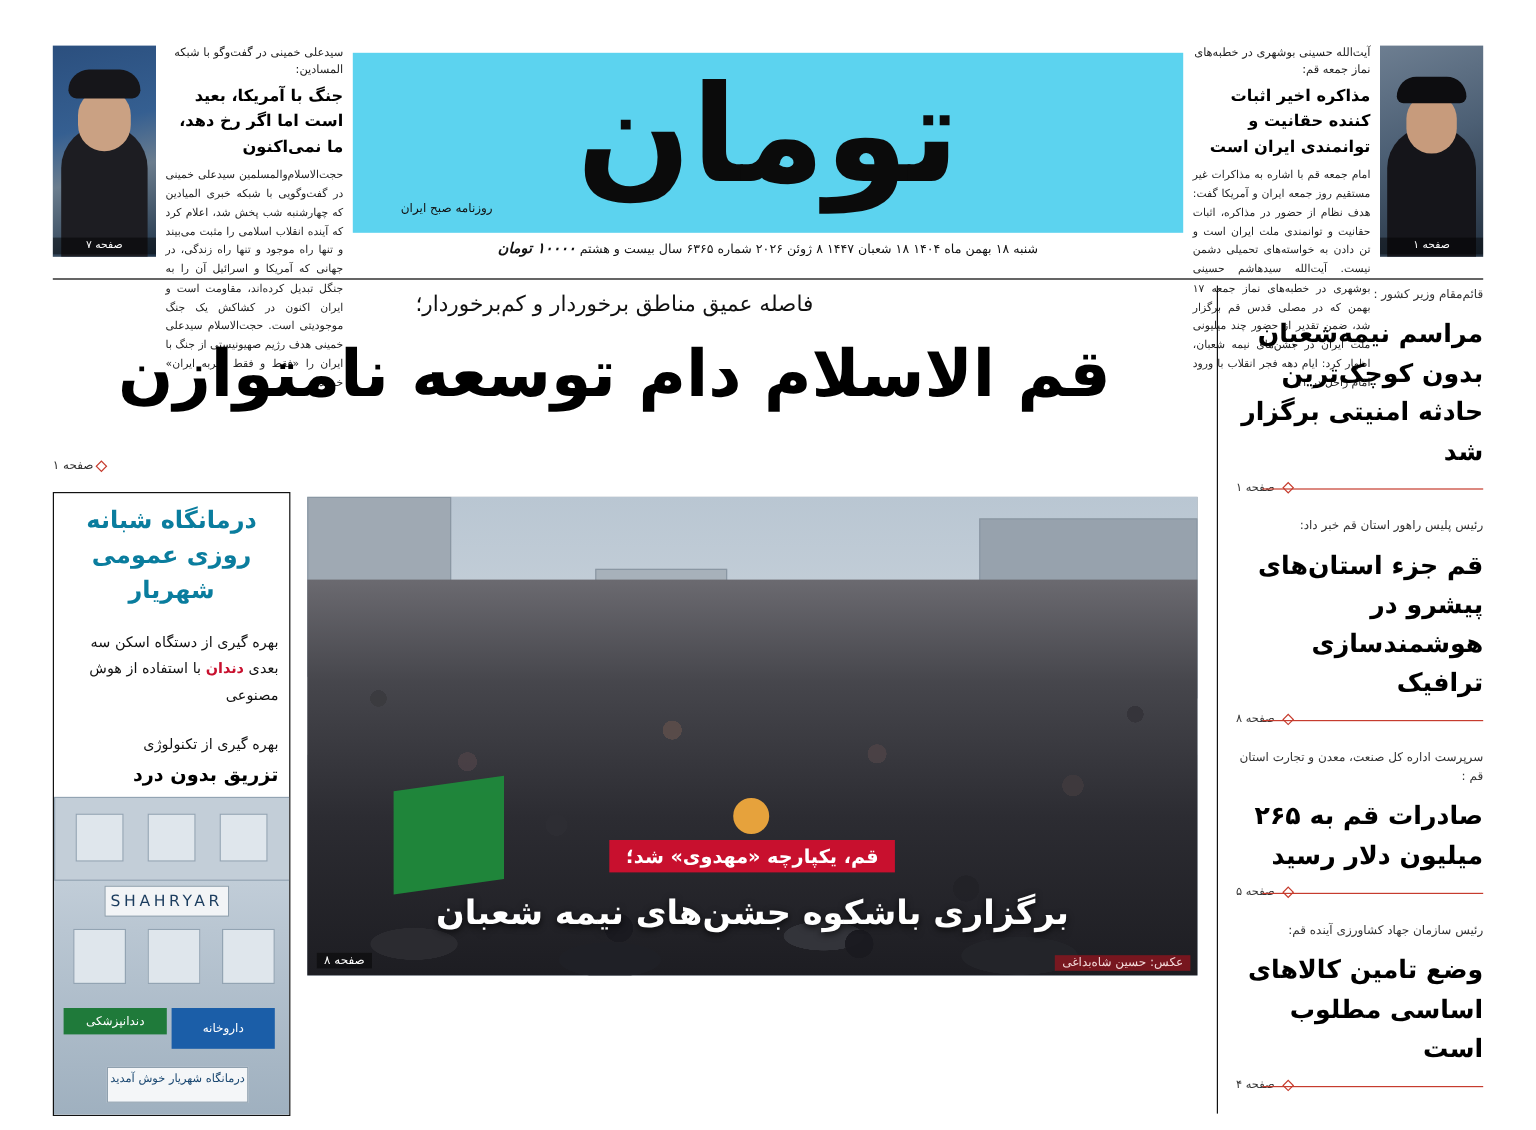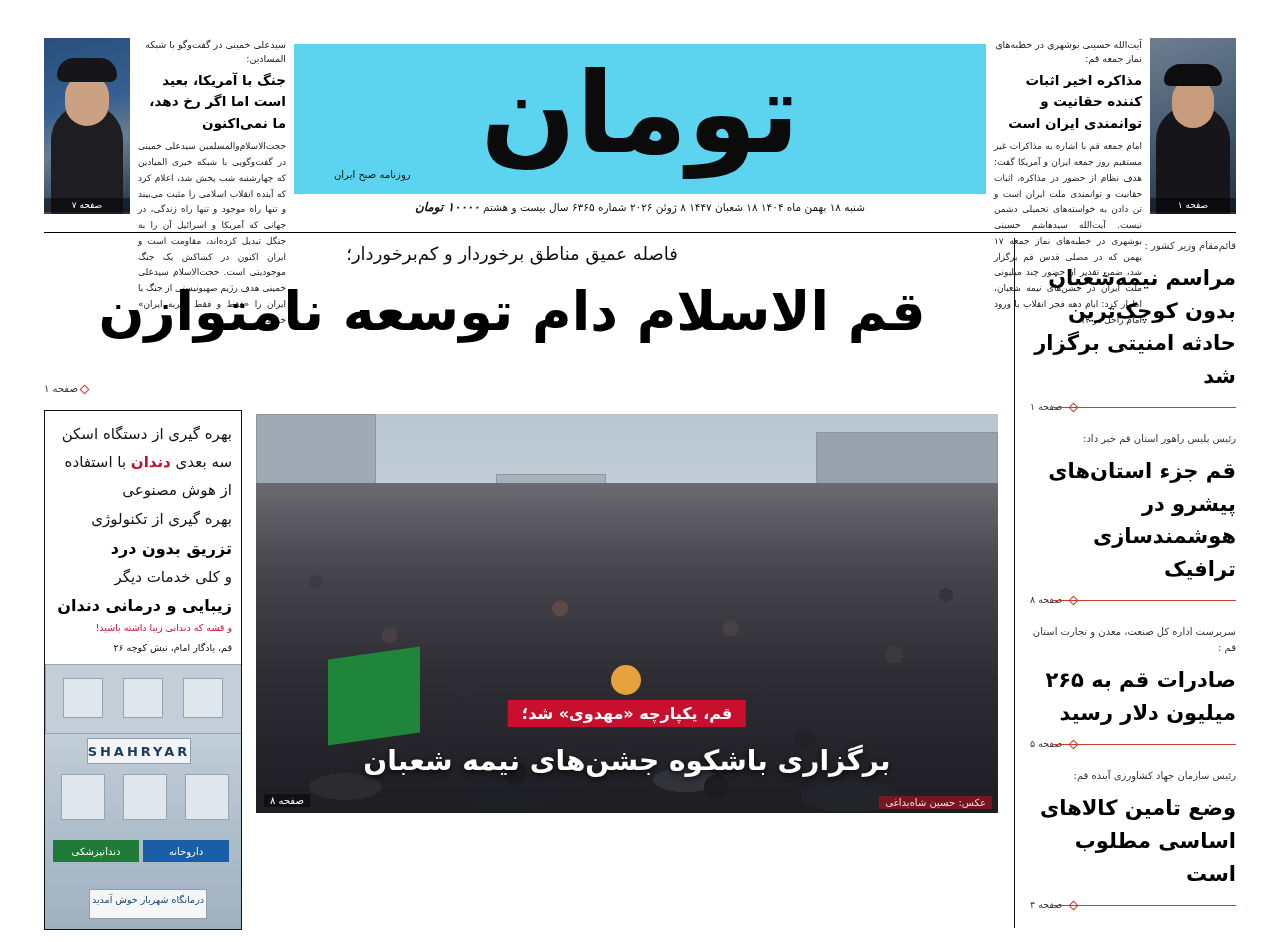--- a/index.html
+++ b/index.html
@@ -124,47 +124,47 @@
   }
   .vsep { position: absolute; top: 238px; left: 1014px; width: 1px; height: 690px; background: #111; }
 
   
   .adbox {
     position: absolute; top: 410px; left: 44px; width: 198px; height: 520px;
     border: 1px solid #111; text-align: right; overflow: hidden; background:#fff;
   }
   .ad-top { padding: 8px 9px 6px; }
   .ad-title { font-size: 20px; font-weight: bold; color: #0a7d9e; line-height: 1.45; text-align: center; }
-  .ad-line { font-size: 15px; line-height: 1.85; margin-top: 2px; color: #111; }
+  .ad-line { font-size: 12px; line-height: 1.85; margin-top: 18px; color: #111; }
   .ad-line .red { color: #c8102e; font-weight: bold; }
   .ad-big { font-size: 16px; font-weight: bold; line-height: 1.6; color: #000; margin-top: 2px; }
   .ad-note { font-size: 9.5px; color: #c8102e; margin-top: 3px; }
   .ad-addr { font-size: 9.5px; line-height: 1.8; margin-top: 6px; color: #111; }
   .ad-phone { font-size: 11px; font-weight: bold; color: #0a7d9e; }
   .ad-photo {
     position: absolute; bottom: 0; left: 0; right: 0; height: 265px;
     background: linear-gradient(#cfd9e2 0%, #b9c6d2 42%, #9fb0bf 100%);
     overflow: hidden;
   }
   .bld {
     position: absolute; background: #dfe6ec; border: 1px solid #93a4b3;
   }
   .sign-shahryar {
     position: absolute; top: 74px; left: 42px; width: 104px; height: 26px;
     background: #f2f4f6; border: 1px solid #8fa0ae; color: #1b3c5e;
-    font-size: 13px; font-weight: bold; letter-spacing: 3px;
+    font-size: 13px; font-weight: normal; letter-spacing: 3px;
     display: flex; align-items: center; justify-content: center;
   }
   .sign-green {
     position: absolute; top: 176px; left: 8px; width: 86px; height: 22px;
     background: #1f7a3a; color: #fff; font-size: 10px;
     display: flex; align-items: center; justify-content: center;
   }
   .sign-blue {
-    position: absolute; top: 176px; left: 98px; width: 86px; height: 22px;
+    position: absolute; top: 176px; left: 98px; width: 86px; height: 34px;
     background: #1b5ea8; color: #fff; font-size: 10px;
     display: flex; align-items: center; justify-content: center;
   }
   .sign-bottom {
     position: absolute; bottom: 10px; left: 44px; width: 118px; height: 30px;
     background: #f4f6f8; border: 1px solid #8fa0ae; color: #17456f;
     font-size: 9.5px; line-height: 1.4; text-align: center; padding-top: 3px;
   }
 
   
@@ -335,20 +335,21 @@
       <div class="brief-ref">
         <span class="diamond"></span>
         <span>صفحه ۴</span>
       </div>
     </div>
 
   </div>
 
   <div class="adbox">
     <div class="ad-top">
+      <div class="ad-title">درمانگاه شبانه روزی عمومی شهریار</div>
       <div class="ad-line">
         <span>بهره گیری از دستگاه اسکن سه بعدی</span>
         <span class="red">دندان</span>
         <span>با استفاده از هوش مصنوعی</span>
       </div>
       <div class="ad-line">بهره گیری از تکنولوژی</div>
       <div class="ad-big">تزریق بدون درد</div>
       <div class="ad-line">و کلی خدمات دیگر</div>
       <div class="ad-big">زیبایی و درمانی دندان</div>
       <div class="ad-note">و قشه که دندانی زیبا داشته باشید!</div>

